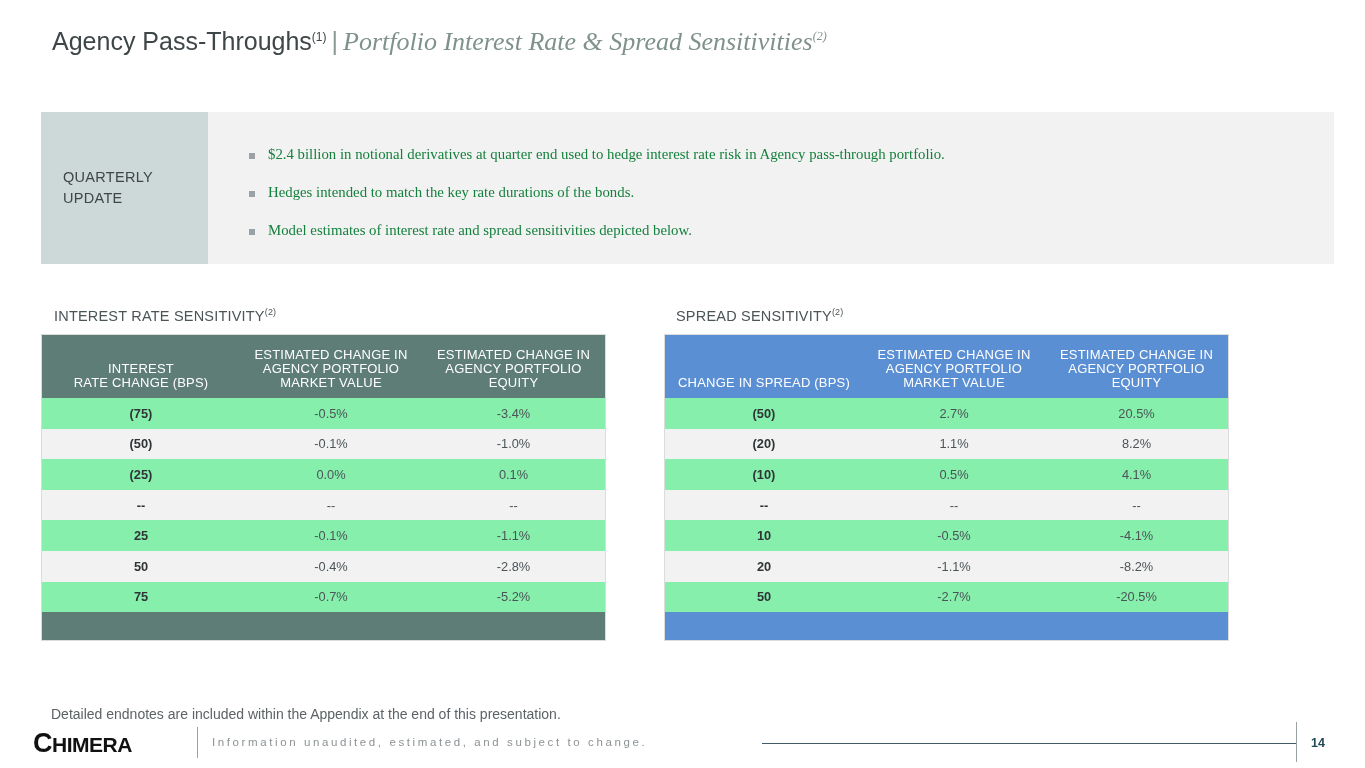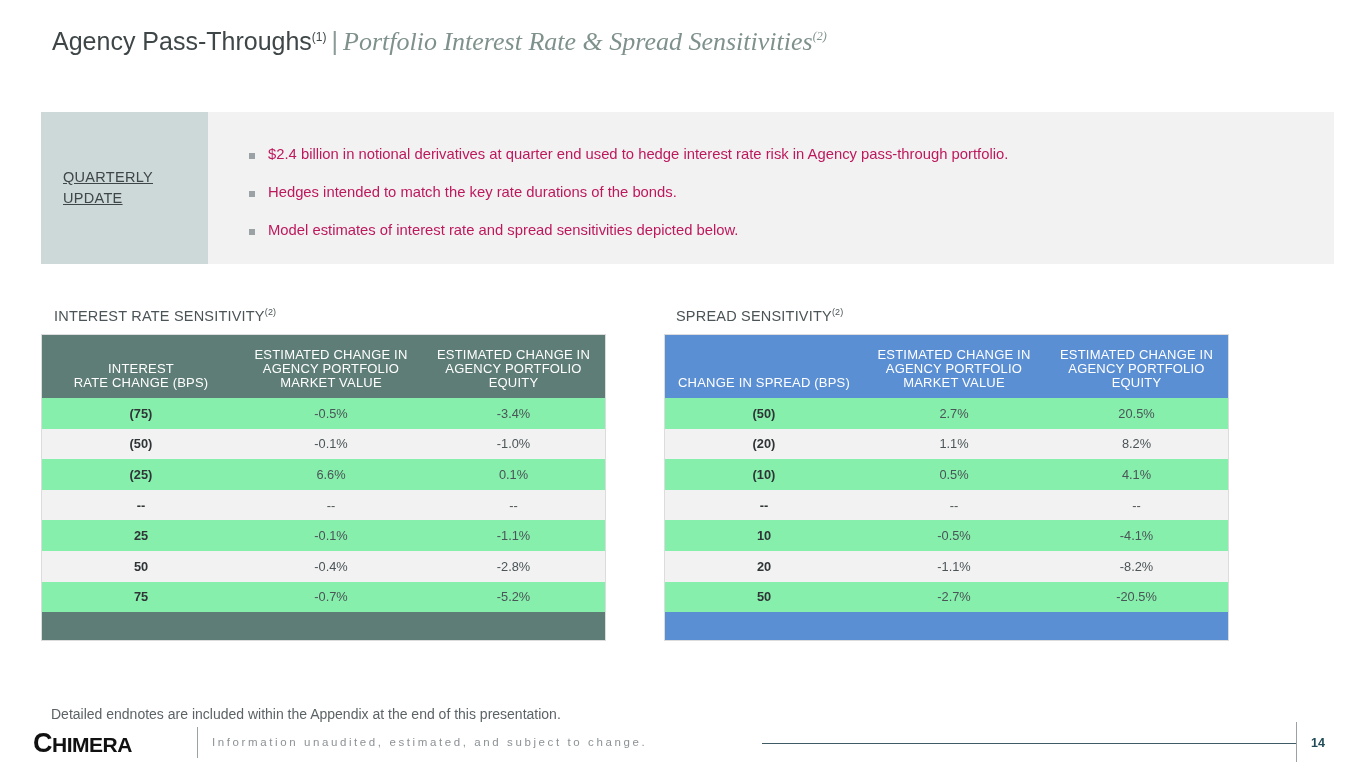--- a/index.html
+++ b/index.html
@@ -64,21 +64,20 @@
     background: #cdd8d8;
     display: flex;
     align-items: center;
     padding-left: 22px;
   }
   .band-label-text {
     font-size: 14.5px;
     line-height: 21px;
     color: #3f4648;
     letter-spacing: 0.3px;
-    text-decoration: underline;
   }
   .band-body {
     flex: 1;
     background: #f2f2f2;
     padding: 33px 0 0 41px;
   }
   .bullet {
     display: flex;
     align-items: flex-start;
     margin-bottom: 19px;
@@ -87,21 +86,22 @@
     width: 6px;
     height: 6px;
     background: #9aa2a6;
     margin-top: 8px;
     margin-right: 13px;
     flex: none;
   }
   .bullet-text {
     font-size: 14.8px;
     line-height: 19px;
-    color: #be185d;
+    color: #15803d;
+    font-family: Liberation Serif, serif;
   }
 
   
   .section-label {
     position: absolute;
     font-size: 14.5px;
     color: #4b5457;
     letter-spacing: 0.2px;
     white-space: nowrap;
   }
@@ -284,21 +284,21 @@
       <div class="td col2">-0.5%</div>
       <div class="td col3">-3.4%</div>
     </div>
     <div class="trow even">
       <div class="td first col1">(50)</div>
       <div class="td col2">-0.1%</div>
       <div class="td col3">-1.0%</div>
     </div>
     <div class="trow odd">
       <div class="td first col1">(25)</div>
-      <div class="td col2">6.6%</div>
+      <div class="td col2">0.0%</div>
       <div class="td col3">0.1%</div>
     </div>
     <div class="trow even">
       <div class="td first col1">--</div>
       <div class="td col2">--</div>
       <div class="td col3">--</div>
     </div>
     <div class="trow odd">
       <div class="td first col1">25</div>
       <div class="td col2">-0.1%</div>

